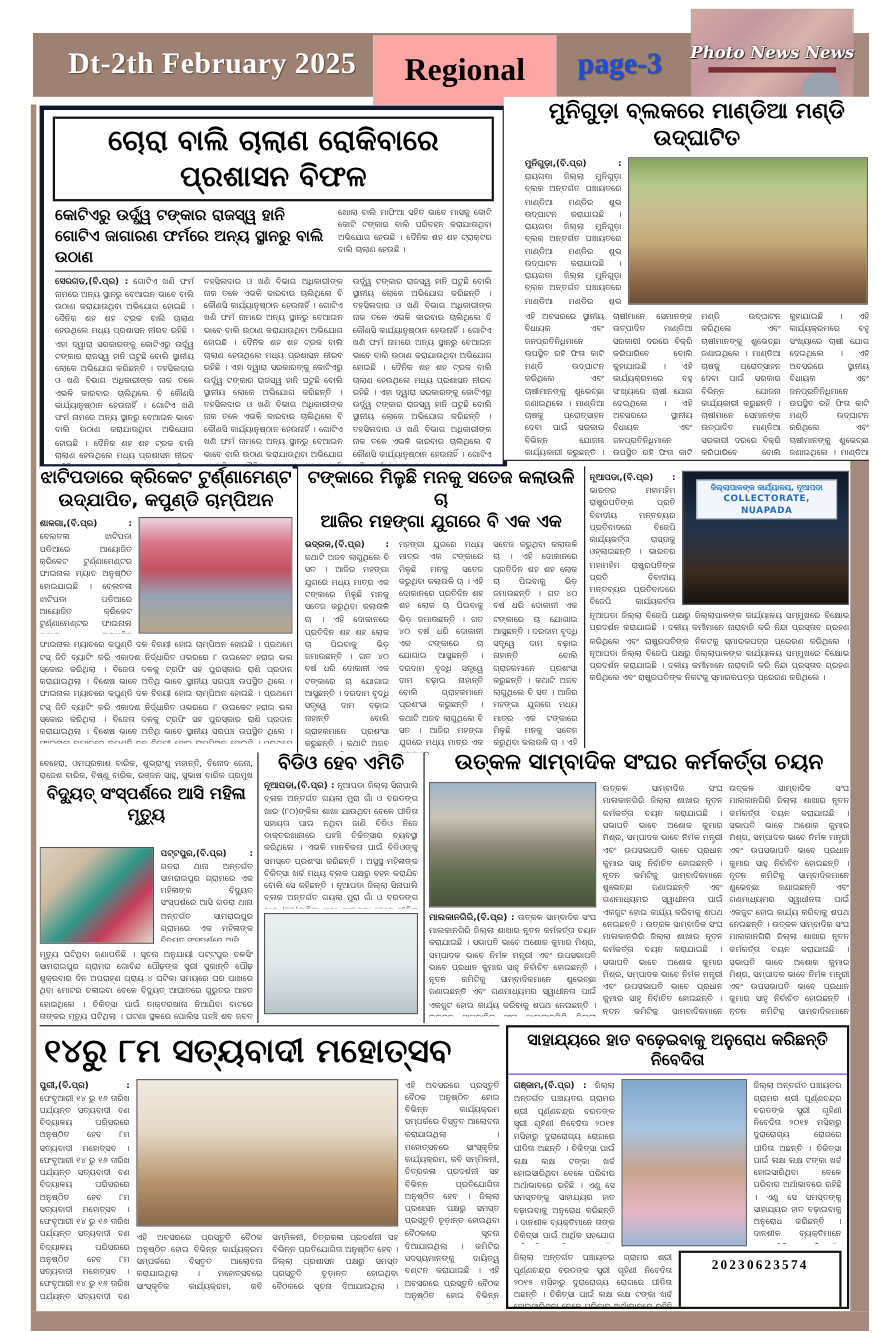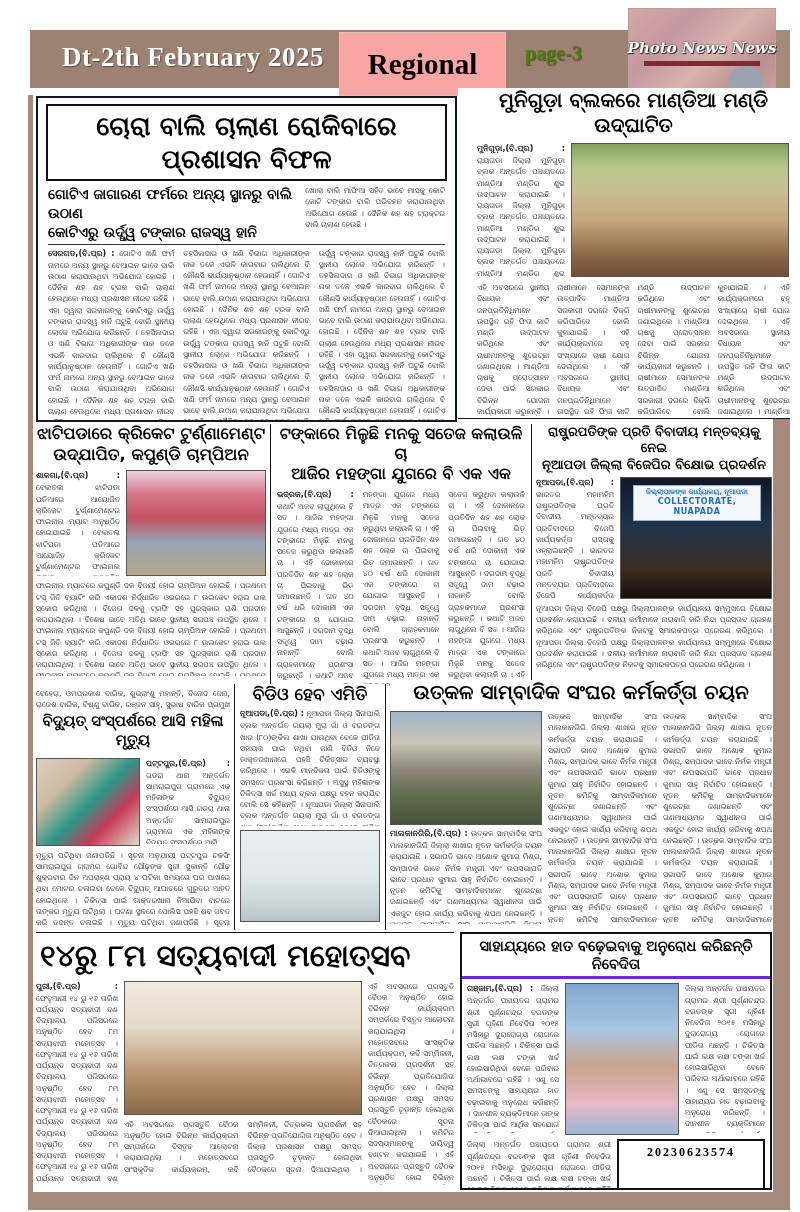--- a/index.html
+++ b/index.html
@@ -8,22 +8,22 @@
   
   .band{position:absolute;left:30px;top:30px;width:743px;height:58px;background:#9d8172;}
   .frame-left{position:absolute;left:28px;top:95px;width:5px;height:1097px;background:#a58a7b;}
   .frame-right{position:absolute;left:773px;top:30px;width:17px;height:1162px;background:#a58a7b;}
   .frame-bottom{position:absolute;left:28px;top:1192px;width:762px;height:18px;background:#a58a7b;}
   .hdr-date{position:absolute;left:62px;top:42px;color:#fff;font-family:"Liberation Serif",serif;
             font-weight:bold;font-size:27px;letter-spacing:.5px;text-shadow:1px 1px 1px #5d4a40;}
   .hdr-section-box{position:absolute;left:340px;top:33px;width:165px;height:62px;background:#fca5a5;
             box-shadow:0 0 0 1px #cfc5bd;display:flex;align-items:center;justify-content:center;}
   .hdr-section-box span{font-family:"Liberation Serif",serif;font-weight:bold;font-size:29px;color:#000;}
-  .hdr-page{position:absolute;left:525px;top:42px;color:#4d7c0f;font-family:"Liberation Serif",serif;
-            font-weight:bold;font-size:20px;text-shadow:1px 1px 1px #5d4a40;}
+  .hdr-page{position:absolute;left:525px;top:42px;color:#1d4ed8;font-family:"Liberation Serif",serif;
+            font-weight:bold;font-size:27px;text-shadow:1px 1px 1px #5d4a40;}
   .logo{position:absolute;left:628px;top:8px;width:146px;height:87px;border:1px solid #b9a396;
         background:
           radial-gradient(circle at 80% 85%, #9aa3ad 0 12%, transparent 13%),
           linear-gradient(135deg,#d3a8a4 0%,#c498a0 30%,#d8b4ac 55%,#b98f93 80%,#caa3a0 100%);
         display:flex;flex-direction:column;align-items:center;justify-content:center;}
   .logo .script{font-family:"DejaVu Serif",serif;font-style:italic;font-weight:bold;font-size:15px;
         color:#fff;text-shadow:0 0 2px #3a2f2c,1px 1px 0 #3a2f2c;white-space:nowrap;}
   .logo .tag{width:80%;height:5px;background:#7d2c33;margin-top:4px;}
   
   .art{position:absolute;overflow:hidden;background:#fff;}
@@ -65,26 +65,26 @@
   <div class="hdr-date">Dt-2th February 2025</div>
   <div class="hdr-section-box">
     <span>Regional</span>
   </div>
   <div class="hdr-page">page-3</div>
   <div class="logo">
     <span class="script">Photo News News</span>
     <span class="tag"></span>
   </div>
 
-  <div class="art" style="left:36px;top:96px;width:417px;height:322px;border:2px solid #0f172a;">
+  <div class="art" style="left:36px;top:96px;width:417px;height:322px;border:4px solid #0f172a;">
     <div class="hl hl-box" style="font-size:26px;">ଚୋରା ବାଲି ଚାଲାଣ ରୋକିବାରେ ପ୍ରଶାସନ ବିଫଳ</div>
     <div class="row" style="margin:4px 10px 2px 10px;">
       <div style="flex:1.8;">
+        <div class="sub">କୋଟିଏରୁ ଉର୍ଦ୍ଧ୍ୱ ଟଙ୍କାର ରାଜସ୍ୱ ହାନି</div>
         <div class="sub">ଗୋଟିଏ ଜାଗାରଣ ଫର୍ମରେ ଅନ୍ୟ ସ୍ଥାନରୁ ବାଲି ଉଠାଣ</div>
-        <div class="sub">କୋଟିଏରୁ ଉର୍ଦ୍ଧ୍ୱ ଟଙ୍କାର ରାଜସ୍ୱ ହାନି</div>
       </div>
       <div class="bt" style="flex:1;height:56px;">ଖୋଲା ବାଲି ମାଫିଆ ସହିତ ଭାବେ ମାସକୁ କୋଟି କୋଟି ଟଙ୍କାର ବାଲି ପରିବହନ କରାଯାଉଥିବା ଅଭିଯୋଗ ହେଉଛି । ଦୈନିକ ଶହ ଶହ ଟ୍ରାକ୍ଟର ବାଲି ଚାଲାଣ ହେଉଛି ।</div>
     </div>
     <div style="border-top:1px solid #333;margin:2px 10px;"></div>
     <div class="bt cols3" style="margin:3px 10px;height:212px;">
       <b class="dl">ସେରଗଡ,(ବି.ପ୍ର) :</b>
       <span>ଗୋଟିଏ ଖଣି ଫର୍ମ ନାମରେ ଅନ୍ୟ ସ୍ଥାନରୁ ବେଆଇନ ଭାବେ ବାଲି ଉଠାଣ କରାଯାଉଥିବା ଅଭିଯୋଗ ହୋଇଛି । ଦୈନିକ ଶହ ଶହ ଟ୍ରକ ବାଲି ଚାଲାଣ ହେଉଥିଲେ ମଧ୍ୟ ପ୍ରଶାସନ ନୀରବ ରହିଛି । ଏହା ଦ୍ୱାରା ସରକାରଙ୍କୁ କୋଟିଏରୁ ଉର୍ଦ୍ଧ୍ୱ ଟଙ୍କାର ରାଜସ୍ୱ ହାନି ଘଟୁଛି ବୋଲି ସ୍ଥାନୀୟ ଲୋକେ ଅଭିଯୋଗ କରିଛନ୍ତି । ତହସିଲଦାର ଓ ଖଣି ବିଭାଗ ଅଧିକାରୀଙ୍କ ନାକ ତଳେ ଏଭଳି କାରବାର ଚାଲିଥିଲେ ବି କୌଣସି କାର୍ଯ୍ୟାନୁଷ୍ଠାନ ହେଉନାହିଁ । ଗୋଟିଏ ଖଣି ଫର୍ମ ନାମରେ ଅନ୍ୟ ସ୍ଥାନରୁ ବେଆଇନ ଭାବେ ବାଲି ଉଠାଣ କରାଯାଉଥିବା ଅଭିଯୋଗ ହୋଇଛି । ଦୈନିକ ଶହ ଶହ ଟ୍ରକ ବାଲି ଚାଲାଣ ହେଉଥିଲେ ମଧ୍ୟ ପ୍ରଶାସନ ନୀରବ ରହିଛି । ଏହା ଦ୍ୱାରା ସରକାରଙ୍କୁ କୋଟିଏରୁ ଉର୍ଦ୍ଧ୍ୱ ଟଙ୍କାର ରାଜସ୍ୱ ହାନି ଘଟୁଛି ବୋଲି ସ୍ଥାନୀୟ ଲୋକେ ଅଭିଯୋଗ କରିଛନ୍ତି । ତହସିଲଦାର ଓ ଖଣି ବିଭାଗ ଅଧିକାରୀଙ୍କ ନାକ ତଳେ ଏଭଳି କାରବାର ଚାଲିଥିଲେ ବି କୌଣସି କାର୍ଯ୍ୟାନୁଷ୍ଠାନ ହେଉନାହିଁ । ଗୋଟିଏ ଖଣି ଫର୍ମ ନାମରେ ଅନ୍ୟ ସ୍ଥାନରୁ ବେଆଇନ ଭାବେ ବାଲି ଉଠାଣ କରାଯାଉଥିବା ଅଭିଯୋଗ ହୋଇଛି । ଦୈନିକ ଶହ ଶହ ଟ୍ରକ ବାଲି ଚାଲାଣ ହେଉଥିଲେ ମଧ୍ୟ ପ୍ରଶାସନ ନୀରବ ରହିଛି । ଏହା ଦ୍ୱାରା ସରକାରଙ୍କୁ କୋଟିଏରୁ ଉର୍ଦ୍ଧ୍ୱ ଟଙ୍କାର ରାଜସ୍ୱ ହାନି ଘଟୁଛି ବୋଲି ସ୍ଥାନୀୟ ଲୋକେ ଅଭିଯୋଗ କରିଛନ୍ତି । ତହସିଲଦାର ଓ ଖଣି ବିଭାଗ ଅଧିକାରୀଙ୍କ ନାକ ତଳେ ଏଭଳି କାରବାର ଚାଲିଥିଲେ ବି କୌଣସି କାର୍ଯ୍ୟାନୁଷ୍ଠାନ ହେଉନାହିଁ । ଗୋଟିଏ ଖଣି ଫର୍ମ ନାମରେ ଅନ୍ୟ ସ୍ଥାନରୁ ବେଆଇନ ଭାବେ ବାଲି ଉଠାଣ କରାଯାଉଥିବା ଅଭିଯୋଗ ହୋଇଛି । ଦୈନିକ ଶହ ଶହ ଟ୍ରକ ବାଲି ଚାଲାଣ ହେଉଥିଲେ ମଧ୍ୟ ପ୍ରଶାସନ ନୀରବ ରହିଛି । ଏହା ଦ୍ୱାରା ସରକାରଙ୍କୁ କୋଟିଏରୁ ଉର୍ଦ୍ଧ୍ୱ ଟଙ୍କାର ରାଜସ୍ୱ ହାନି ଘଟୁଛି ବୋଲି ସ୍ଥାନୀୟ ଲୋକେ ଅଭିଯୋଗ କରିଛନ୍ତି । ତହସିଲଦାର ଓ ଖଣି ବିଭାଗ ଅଧିକାରୀଙ୍କ ନାକ ତଳେ ଏଭଳି କାରବାର ଚାଲିଥିଲେ ବି କୌଣସି କାର୍ଯ୍ୟାନୁଷ୍ଠାନ ହେଉନାହିଁ । ଗୋଟିଏ ଖଣି ଫର୍ମ ନାମରେ ଅନ୍ୟ ସ୍ଥାନରୁ ବେଆଇନ ଭାବେ ବାଲି ଉଠାଣ କରାଯାଉଥିବା ଅଭିଯୋଗ ହୋଇଛି । ଦୈନିକ ଶହ ଶହ ଟ୍ରକ ବାଲି ଚାଲାଣ ହେଉଥିଲେ ମଧ୍ୟ ପ୍ରଶାସନ ନୀରବ ରହିଛି । ଏହା ଦ୍ୱାରା ସରକାରଙ୍କୁ କୋଟିଏରୁ ଉର୍ଦ୍ଧ୍ୱ ଟଙ୍କାର ରାଜସ୍ୱ ହାନି ଘଟୁଛି ବୋଲି ସ୍ଥାନୀୟ ଲୋକେ ଅଭିଯୋଗ କରିଛନ୍ତି । ତହସିଲଦାର ଓ ଖଣି ବିଭାଗ ଅଧିକାରୀଙ୍କ ନାକ ତଳେ ଏଭଳି କାରବାର ଚାଲିଥିଲେ ବି କୌଣସି କାର୍ଯ୍ୟାନୁଷ୍ଠାନ ହେଉନାହିଁ । ଗୋଟିଏ ଖଣି ଫର୍ମ ନାମରେ ଅନ୍ୟ ସ୍ଥାନରୁ ବେଆଇନ ଭାବେ ବାଲି ଉଠାଣ କରାଯାଉଥିବା ଅଭିଯୋଗ ହୋଇଛି । ଦୈନିକ ଶହ ଶହ ଟ୍ରକ ବାଲି ଚାଲାଣ ହେଉଥିଲେ ମଧ୍ୟ ପ୍ରଶାସନ ନୀରବ ରହିଛି । ଏହା ଦ୍ୱାରା ସରକାରଙ୍କୁ କୋଟିଏରୁ ଉର୍ଦ୍ଧ୍ୱ ଟଙ୍କାର ରାଜସ୍ୱ ହାନି ଘଟୁଛି ବୋଲି ସ୍ଥାନୀୟ ଲୋକେ ଅଭିଯୋଗ କରିଛନ୍ତି । ତହସିଲଦାର ଓ ଖଣି ବିଭାଗ ଅଧିକାରୀଙ୍କ ନାକ ତଳେ ଏଭଳି କାରବାର ଚାଲିଥିଲେ ବି କୌଣସି କାର୍ଯ୍ୟାନୁଷ୍ଠାନ ହେଉନାହିଁ ।</span>
     </div>
   </div>
 
@@ -121,45 +121,41 @@
       <div>ଟଙ୍କାରେ ମିଳୁଛି ମନକୁ ସତେଜ କଲାଉଳି ଚା</div>
       <div>ଆଜିର ମହଙ୍ଗା ଯୁଗରେ ବି ଏକ ଏକ</div>
     </div>
     <div class="bt cols3" style="margin-top:5px;height:204px;">
       <b class="dl">ଭଦ୍ରକ,(ବି.ପ୍ର) :</b>
       <span>କଥାଟି ଅଜବ ଲାଗୁଥିଲେ ବି ସତ । ଆଜିର ମହଙ୍ଗା ଯୁଗରେ ମଧ୍ୟ ମାତ୍ର ଏକ ଟଙ୍କାରେ ମିଳୁଛି ମନକୁ ସତେଜ କରୁଥିବା କଲାଉଳି ଚା । ଏହି ଦୋକାନରେ ପ୍ରତିଦିନ ଶହ ଶହ ଲୋକ ଚା ପିଇବାକୁ ଭିଡ଼ ଜମାଉଛନ୍ତି । ଗତ ୪୦ ବର୍ଷ ଧରି ଦୋକାନୀ ଏକ ଟଙ୍କାରେ ଚା ଯୋଗାଇ ଆସୁଛନ୍ତି । ଦରଦାମ ବୃଦ୍ଧି ସତ୍ତ୍ୱେ ଦାମ ବଢ଼ାଇ ନାହାନ୍ତି ବୋଲି ଗ୍ରାହକମାନେ ପ୍ରଶଂସା କରୁଛନ୍ତି । କଥାଟି ଅଜବ ଲାଗୁଥିଲେ ବି ସତ । ଆଜିର ମହଙ୍ଗା ଯୁଗରେ ମଧ୍ୟ ମାତ୍ର ଏକ ଟଙ୍କାରେ ମିଳୁଛି ମନକୁ ସତେଜ କରୁଥିବା କଲାଉଳି ଚା । ଏହି ଦୋକାନରେ ପ୍ରତିଦିନ ଶହ ଶହ ଲୋକ ଚା ପିଇବାକୁ ଭିଡ଼ ଜମାଉଛନ୍ତି । ଗତ ୪୦ ବର୍ଷ ଧରି ଦୋକାନୀ ଏକ ଟଙ୍କାରେ ଚା ଯୋଗାଇ ଆସୁଛନ୍ତି । ଦରଦାମ ବୃଦ୍ଧି ସତ୍ତ୍ୱେ ଦାମ ବଢ଼ାଇ ନାହାନ୍ତି ବୋଲି ଗ୍ରାହକମାନେ ପ୍ରଶଂସା କରୁଛନ୍ତି । କଥାଟି ଅଜବ ଲାଗୁଥିଲେ ବି ସତ । ଆଜିର ମହଙ୍ଗା ଯୁଗରେ ମଧ୍ୟ ମାତ୍ର ଏକ ଟଙ୍କାରେ ମିଳୁଛି ମନକୁ ସତେଜ କରୁଥିବା କଲାଉଳି ଚା । ଏହି ଦୋକାନରେ ପ୍ରତିଦିନ ଶହ ଶହ ଲୋକ ଚା ପିଇବାକୁ ଭିଡ଼ ଜମାଉଛନ୍ତି । ଗତ ୪୦ ବର୍ଷ ଧରି ଦୋକାନୀ ଏକ ଟଙ୍କାରେ ଚା ଯୋଗାଇ ଆସୁଛନ୍ତି । ଦରଦାମ ବୃଦ୍ଧି ସତ୍ତ୍ୱେ ଦାମ ବଢ଼ାଇ ନାହାନ୍ତି ବୋଲି ଗ୍ରାହକମାନେ ପ୍ରଶଂସା କରୁଛନ୍ତି । କଥାଟି ଅଜବ ଲାଗୁଥିଲେ ବି ସତ । ଆଜିର ମହଙ୍ଗା ଯୁଗରେ ମଧ୍ୟ ମାତ୍ର ଏକ ଟଙ୍କାରେ ମିଳୁଛି ମନକୁ ସତେଜ କରୁଥିବା କଲାଉଳି ଚା । ଏହି ଦୋକାନରେ ପ୍ରତିଦିନ ଶହ ଶହ ଲୋକ ଚା ପିଇବାକୁ ଭିଡ଼ ଜମାଉଛନ୍ତି । ଗତ ୪୦ ବର୍ଷ ଧରି ଦୋକାନୀ ଏକ ଟଙ୍କାରେ ଚା ଯୋଗାଇ ଆସୁଛନ୍ତି । ଦରଦାମ ବୃଦ୍ଧି ସତ୍ତ୍ୱେ ଦାମ ବଢ଼ାଇ ନାହାନ୍ତି ବୋଲି ଗ୍ରାହକମାନେ ପ୍ରଶଂସା କରୁଛନ୍ତି । କଥାଟି ଅଜବ ଲାଗୁଥିଲେ ବି ସତ । ଆଜିର ମହଙ୍ଗା ଯୁଗରେ ମଧ୍ୟ ମାତ୍ର ଏକ ଟଙ୍କାରେ ମିଳୁଛି ମନକୁ ସତେଜ କରୁଥିବା କଲାଉଳି ଚା । ଏହି ଦୋକାନରେ ପ୍ରତିଦିନ ଶହ ଶହ ଲୋକ ଚା ପିଇବାକୁ ଭିଡ଼ ଜମାଉଛନ୍ତି । ଗତ ୪୦ ବର୍ଷ ଧରି ଦୋକାନୀ ଏକ ଟଙ୍କାରେ ଚା ଯୋଗାଇ ଆସୁଛନ୍ତି । ଦରଦାମ ବୃଦ୍ଧି ସତ୍ତ୍ୱେ ଦାମ ବଢ଼ାଇ ନାହାନ୍ତି ବୋଲି ଗ୍ରାହକମାନେ ପ୍ରଶଂସା କରୁଛନ୍ତି । କଥାଟି ଅଜବ ଲାଗୁଥିଲେ ବି ସତ । ଆଜିର ମହଙ୍ଗା ଯୁଗରେ ମଧ୍ୟ ମାତ୍ର ଏକ ଟଙ୍କାରେ ମିଳୁଛି ମନକୁ ସତେଜ କରୁଥିବା କଲାଉଳି ଚା । ଏହି ଦୋକାନରେ ପ୍ରତିଦିନ ଶହ ଶହ ଲୋକ ଚା ପିଇବାକୁ ଭିଡ଼ ଜମାଉଛନ୍ତି । ଗତ ୪୦ ବର୍ଷ ଧରି ଦୋକାନୀ ଏକ ଟଙ୍କାରେ ଚା ଯୋଗାଇ ଆସୁଛନ୍ତି । ଦରଦାମ ବୃଦ୍ଧି ସତ୍ତ୍ୱେ ଦାମ ବଢ଼ାଇ ନାହାନ୍ତି ବୋଲି ଗ୍ରାହକମାନେ ପ୍ରଶଂସା କରୁଛନ୍ତି ।</span>
     </div>
   </div>
 
   <div class="art" style="left:536px;top:424px;width:236px;height:262px;">
-    <div class="hl" style="font-size:13px;">
-      <div>ରାଷ୍ଟ୍ରପତିଙ୍କ ପ୍ରତି ବିବାଦୀୟ ମନ୍ତବ୍ୟକୁ ନେଇ</div>
-      <div>ନୂଆପଡା ଜିଲ୍ଲା ବିଜେପିର ବିକ୍ଷୋଭ ପ୍ରଦର୍ଶନ</div>
-    </div>
     <div class="row" style="margin-top:4px;">
       <div class="bt" style="width:78px;height:122px;">
         <b class="dl">ନୂଆପଡା,(ବି.ପ୍ର) :</b>
         <span>ଭାରତର ମହାମହିମ ରାଷ୍ଟ୍ରପତିଙ୍କ ପ୍ରତି ବିବାଦୀୟ ମନ୍ତବ୍ୟର ପ୍ରତିବାଦରେ ବିଜେପି କାର୍ଯ୍ୟକର୍ତ୍ତା ରାସ୍ତାକୁ ଓହ୍ଲାଇଛନ୍ତି । ଭାରତର ମହାମହିମ ରାଷ୍ଟ୍ରପତିଙ୍କ ପ୍ରତି ବିବାଦୀୟ ମନ୍ତବ୍ୟର ପ୍ରତିବାଦରେ ବିଜେପି କାର୍ଯ୍ୟକର୍ତ୍ତା ରାସ୍ତାକୁ ଓହ୍ଲାଇଛନ୍ତି । ଭାରତର ମହାମହିମ ରାଷ୍ଟ୍ରପତିଙ୍କ ପ୍ରତି ବିବାଦୀୟ ମନ୍ତବ୍ୟର ପ୍ରତିବାଦରେ ବିଜେପି କାର୍ଯ୍ୟକର୍ତ୍ତା ରାସ୍ତାକୁ ଓହ୍ଲାଇଛନ୍ତି ।</span>
       </div>
       <div class="ph ph-coll" style="width:150px;height:120px;">
         <div class="sign">
           <div class="s1">ଜିଲ୍ଲାପାଳଙ୍କ କାର୍ଯ୍ୟାଳୟ, ନୂଆପଡା</div>
           <div class="s2">COLLECTORATE, NUAPADA</div>
         </div>
       </div>
     </div>
     <div class="bt" style="margin-top:4px;height:72px;">
       <span>ନୂଆପଡା ଜିଲ୍ଲା ବିଜେପି ପକ୍ଷରୁ ଜିଲ୍ଲାପାଳଙ୍କ କାର୍ଯ୍ୟାଳୟ ସମ୍ମୁଖରେ ବିକ୍ଷୋଭ ପ୍ରଦର୍ଶନ କରାଯାଇଛି । ଦଳୀୟ କର୍ମୀମାନେ ନାରାବାଜି କରି ନିନ୍ଦା ପ୍ରସ୍ତାବ ଗ୍ରହଣ କରିଥିଲେ ଏବଂ ରାଷ୍ଟ୍ରପତିଙ୍କ ନିକଟକୁ ସ୍ମାରକପତ୍ର ପ୍ରେରଣ କରିଥିଲେ । ନୂଆପଡା ଜିଲ୍ଲା ବିଜେପି ପକ୍ଷରୁ ଜିଲ୍ଲାପାଳଙ୍କ କାର୍ଯ୍ୟାଳୟ ସମ୍ମୁଖରେ ବିକ୍ଷୋଭ ପ୍ରଦର୍ଶନ କରାଯାଇଛି । ଦଳୀୟ କର୍ମୀମାନେ ନାରାବାଜି କରି ନିନ୍ଦା ପ୍ରସ୍ତାବ ଗ୍ରହଣ କରିଥିଲେ ଏବଂ ରାଷ୍ଟ୍ରପତିଙ୍କ ନିକଟକୁ ସ୍ମାରକପତ୍ର ପ୍ରେରଣ କରିଥିଲେ ।</span>
     </div>
   </div>
 
   <div class="art" style="left:36px;top:688px;width:194px;height:240px;">
     <div class="bt" style="height:22px;">ବେହେରା, ଓମପ୍ରକାଶ ବାରିକ, ଶୁଭ୍ରାଂଶୁ ମହାନ୍ତି, ବିନୋଦ ଜେନା, ରାଜେଶ ବାରିକ, ବିଷ୍ଣୁ ବାରିକ, ରଞ୍ଜନ ସାହୁ, ସୁଭାଷ ବାରିକ ପ୍ରମୁଖ ଖେଳ ପରିଚାଳନା କରିଥିଲେ ।</div>
     <div class="hl" style="font-size:15px;margin-top:2px;">ବିଦ୍ୟୁତ୍ ସଂସ୍ପର୍ଶରେ ଆସି ମହିଳା ମୃତ୍ୟୁ</div>
-    <div class="row" style="margin-top:8px;">
+    <div class="row" style="margin-top:20px;">
       <div class="ph ph-hosp" style="width:102px;height:86px;"></div>
       <div class="bt" style="flex:1;height:86px;">
         <b class="dl">ପଟ୍ଟପୁର,(ବି.ପ୍ର) :</b>
         <span>ଗଡରା ଥାନା ଅନ୍ତର୍ଗତ ସାମରାଇପୁର ଗ୍ରାମରେ ଏକ ମହିଳାଙ୍କ ବିଦ୍ୟୁତ୍ ସଂସ୍ପର୍ଶରେ ଆସି ଗଡରା ଥାନା ଅନ୍ତର୍ଗତ ସାମରାଇପୁର ଗ୍ରାମରେ ଏକ ମହିଳାଙ୍କ ବିଦ୍ୟୁତ୍ ସଂସ୍ପର୍ଶରେ ଆସି</span>
       </div>
     </div>
     <div class="bt" style="margin-top:4px;height:98px;">
       <span>ମୃତ୍ୟୁ ଘଟିଥିବା ଜଣାପଡିଛି । ସୂଚନା ଅନୁଯାୟୀ ପଟ୍ଟପୁର ଚଳସିଂ ସାମରାଇପୁର ଗ୍ରାମର ଗୋବିନ୍ଦ ପୌଢ଼ଙ୍କ ସ୍ତ୍ରୀ ସୁକାନ୍ତି ପୌଢ଼ ଶୁକ୍ରବାର ଦିନ ଅପରାହ୍ଣ ପ୍ରାୟ ୪ ଘଟିକା ସମୟରେ ଘର ପାଖରେ ଥିବା ମୋଟର ଚଳାଇବା ବେଳେ ବିଦ୍ୟୁତ୍ ଆଘାତରେ ଗୁରୁତର ଆହତ ହୋଇଥିଲେ । ଚିକିତ୍ସା ପାଇଁ ଡାକ୍ତରଖାନା ନିଆଯିବା ବାଟରେ ତାଙ୍କର ମୃତ୍ୟୁ ଘଟିଥିଲା । ଘଟଣା ସ୍ଥଳରେ ପୋଲିସ ପହଞ୍ଚି ଶବ ଜବତ କରି ତଦନ୍ତ ଚଳାଇଛି । ମୃତ୍ୟୁ ଘଟିଥିବା ଜଣାପଡିଛି । ସୂଚନା ଅନୁଯାୟୀ ପଟ୍ଟପୁର ଚଳସିଂ ସାମରାଇପୁର ଗ୍ରାମର ଗୋବିନ୍ଦ ପୌଢ଼ଙ୍କ ସ୍ତ୍ରୀ ସୁକାନ୍ତି ପୌଢ଼ ଶୁକ୍ରବାର ଦିନ ଅପରାହ୍ଣ ପ୍ରାୟ ୪ ଘଟିକା ସମୟରେ ଘର ପାଖରେ ଥିବା ମୋଟର ଚଳାଇବା ବେଳେ ବିଦ୍ୟୁତ୍ ଆଘାତରେ ଗୁରୁତର ଆହତ ହୋଇଥିଲେ । ଚିକିତ୍ସା ପାଇଁ ଡାକ୍ତରଖାନା ନିଆଯିବା ବାଟରେ ତାଙ୍କର ମୃତ୍ୟୁ ଘଟିଥିଲା । ଘଟଣା ସ୍ଥଳରେ ପୋଲିସ ପହଞ୍ଚି ଶବ ଜବତ କରି ତଦନ୍ତ ଚଳାଇଛି ।</span>
     </div>
   </div>
@@ -205,21 +201,21 @@
           <span>ଏହି ଅବସରରେ ପ୍ରସ୍ତୁତି ବୈଠକ ଅନୁଷ୍ଠିତ ହୋଇ ବିଭିନ୍ନ କାର୍ଯ୍ୟକ୍ରମ ସମ୍ପର୍କରେ ବିସ୍ତୃତ ଆଲୋଚନା କରାଯାଇଥିଲା । ମହୋତ୍ସବରେ ସାଂସ୍କୃତିକ କାର୍ଯ୍ୟକ୍ରମ, କବି ସମ୍ମିଳନୀ, ଚିତ୍ରକଳା ପ୍ରଦର୍ଶନୀ ସହ ବିଭିନ୍ନ ପ୍ରତିଯୋଗିତା ଅନୁଷ୍ଠିତ ହେବ । ଜିଲ୍ଲା ପ୍ରଶାସନ ପକ୍ଷରୁ ସମସ୍ତ ପ୍ରସ୍ତୁତି ଚୂଡ଼ାନ୍ତ ହୋଇଥିବା ବୈଠକରେ ସୂଚନା ଦିଆଯାଇଥିଲା । କମିଟିର ସଦସ୍ୟମାନଙ୍କୁ ଦାୟିତ୍ୱ ବଣ୍ଟନ କରାଯାଇଛି । ଏହି ଅବସରରେ ପ୍ରସ୍ତୁତି ବୈଠକ ଅନୁଷ୍ଠିତ ହୋଇ ବିଭିନ୍ନ କାର୍ଯ୍ୟକ୍ରମ ସମ୍ପର୍କରେ ବିସ୍ତୃତ ଆଲୋଚନା କରାଯାଇଥିଲା । ମହୋତ୍ସବରେ ସାଂସ୍କୃତିକ କାର୍ଯ୍ୟକ୍ରମ, କବି ସମ୍ମିଳନୀ, ଚିତ୍ରକଳା ପ୍ରଦର୍ଶନୀ ସହ ବିଭିନ୍ନ ପ୍ରତିଯୋଗିତା ଅନୁଷ୍ଠିତ ହେବ । ଜିଲ୍ଲା ପ୍ରଶାସନ ପକ୍ଷରୁ ସମସ୍ତ ପ୍ରସ୍ତୁତି ଚୂଡ଼ାନ୍ତ ହୋଇଥିବା ବୈଠକରେ ସୂଚନା ଦିଆଯାଇଥିଲା । କମିଟିର ସଦସ୍ୟମାନଙ୍କୁ ଦାୟିତ୍ୱ ବଣ୍ଟନ କରାଯାଇଛି ।</span>
         </div>
       </div>
       <div class="bt" style="flex:1;height:204px;">
         <span>ଏହି ଅବସରରେ ପ୍ରସ୍ତୁତି ବୈଠକ ଅନୁଷ୍ଠିତ ହୋଇ ବିଭିନ୍ନ କାର୍ଯ୍ୟକ୍ରମ ସମ୍ପର୍କରେ ବିସ୍ତୃତ ଆଲୋଚନା କରାଯାଇଥିଲା । ମହୋତ୍ସବରେ ସାଂସ୍କୃତିକ କାର୍ଯ୍ୟକ୍ରମ, କବି ସମ୍ମିଳନୀ, ଚିତ୍ରକଳା ପ୍ରଦର୍ଶନୀ ସହ ବିଭିନ୍ନ ପ୍ରତିଯୋଗିତା ଅନୁଷ୍ଠିତ ହେବ । ଜିଲ୍ଲା ପ୍ରଶାସନ ପକ୍ଷରୁ ସମସ୍ତ ପ୍ରସ୍ତୁତି ଚୂଡ଼ାନ୍ତ ହୋଇଥିବା ବୈଠକରେ ସୂଚନା ଦିଆଯାଇଥିଲା । କମିଟିର ସଦସ୍ୟମାନଙ୍କୁ ଦାୟିତ୍ୱ ବଣ୍ଟନ କରାଯାଇଛି । ଏହି ଅବସରରେ ପ୍ରସ୍ତୁତି ବୈଠକ ଅନୁଷ୍ଠିତ ହୋଇ ବିଭିନ୍ନ କାର୍ଯ୍ୟକ୍ରମ ସମ୍ପର୍କରେ ବିସ୍ତୃତ ଆଲୋଚନା କରାଯାଇଥିଲା । ମହୋତ୍ସବରେ ସାଂସ୍କୃତିକ କାର୍ଯ୍ୟକ୍ରମ, କବି ସମ୍ମିଳନୀ, ଚିତ୍ରକଳା ପ୍ରଦର୍ଶନୀ ସହ ବିଭିନ୍ନ ପ୍ରତିଯୋଗିତା ଅନୁଷ୍ଠିତ ହେବ । ଜିଲ୍ଲା ପ୍ରଶାସନ ପକ୍ଷରୁ ସମସ୍ତ ପ୍ରସ୍ତୁତି ଚୂଡ଼ାନ୍ତ ହୋଇଥିବା ବୈଠକରେ ସୂଚନା ଦିଆଯାଇଥିଲା । କମିଟିର ସଦସ୍ୟମାନଙ୍କୁ ଦାୟିତ୍ୱ ବଣ୍ଟନ କରାଯାଇଛି ।</span>
       </div>
     </div>
   </div>
 
   <div class="art" style="left:460px;top:932px;width:312px;height:258px;border:2px solid #111;box-sizing:border-box;">
-    <div class="hl" style="font-size:14.5px;border-bottom:3px solid #6d28d9;padding:3px 2px;">ସାହାଯ୍ୟରେ ହାତ ବଢ଼େଇବାକୁ ଅନୁରୋଧ କରିଛନ୍ତି ନିବେଦିତା</div>
+    <div class="hl" style="font-size:14.5px;border-bottom:1px solid #6d28d9;padding:3px 2px;">ସାହାଯ୍ୟରେ ହାତ ବଢ଼େଇବାକୁ ଅନୁରୋଧ କରିଛନ୍ତି ନିବେଦିତା</div>
     <div class="row" style="margin:4px 5px 0 5px;">
       <div class="bt" style="width:92px;height:150px;">
         <b class="dl">ଗଞ୍ଜାମ,(ବି.ପ୍ର) :</b>
         <span>ଜିଲ୍ଲା ଅନ୍ତର୍ଗତ ପଞ୍ଚାୟତର ଗ୍ରାମର ଶ୍ରୀ ପୂର୍ଣ୍ଣଚନ୍ଦ୍ର ବରଡଙ୍କ ସ୍ତ୍ରୀ ଗୃହିଣୀ ନିବେଦିତା ୨୦୧୫ ମସିହାରୁ ଦୁରାରୋଗ୍ୟ ରୋଗରେ ପୀଡିତା ଅଛନ୍ତି । ଚିକିତ୍ସା ପାଇଁ ଲକ୍ଷ ଲକ୍ଷ ଟଙ୍କା ଖର୍ଚ୍ଚ ହୋଇସାରିଥିବା ବେଳେ ପରିବାର ଅର୍ଥାଭାବରେ ରହିଛି । ଏଣୁ ସେ ସମସ୍ତଙ୍କୁ ସାହାଯ୍ୟର ହାତ ବଢ଼ାଇବାକୁ ଅନୁରୋଧ କରିଛନ୍ତି । ଦାନଶୀଳ ବ୍ୟକ୍ତିମାନେ ତାଙ୍କ ଚିକିତ୍ସା ପାଇଁ ଆର୍ଥିକ ସହଯୋଗ କରିପାରିବେ । ଜିଲ୍ଲା ଅନ୍ତର୍ଗତ ପଞ୍ଚାୟତର ଗ୍ରାମର ଶ୍ରୀ ପୂର୍ଣ୍ଣଚନ୍ଦ୍ର ବରଡଙ୍କ ସ୍ତ୍ରୀ ଗୃହିଣୀ ନିବେଦିତା ୨୦୧୫ ମସିହାରୁ ଦୁରାରୋଗ୍ୟ ରୋଗରେ ପୀଡିତା ଅଛନ୍ତି । ଚିକିତ୍ସା ପାଇଁ ଲକ୍ଷ ଲକ୍ଷ ଟଙ୍କା ଖର୍ଚ୍ଚ ହୋଇସାରିଥିବା ବେଳେ ପରିବାର ଅର୍ଥାଭାବରେ ରହିଛି । ଏଣୁ ସେ ସମସ୍ତଙ୍କୁ ସାହାଯ୍ୟର ହାତ ବଢ଼ାଇବାକୁ ଅନୁରୋଧ କରିଛନ୍ତି । ଦାନଶୀଳ ବ୍ୟକ୍ତିମାନେ ତାଙ୍କ ଚିକିତ୍ସା ପାଇଁ ଆର୍ଥିକ ସହଯୋଗ କରିପାରିବେ ।</span>
       </div>
       <div class="ph ph-port" style="width:112px;height:150px;"></div>
       <div class="bt" style="flex:1;height:150px;">
         <span>ଜିଲ୍ଲା ଅନ୍ତର୍ଗତ ପଞ୍ଚାୟତର ଗ୍ରାମର ଶ୍ରୀ ପୂର୍ଣ୍ଣଚନ୍ଦ୍ର ବରଡଙ୍କ ସ୍ତ୍ରୀ ଗୃହିଣୀ ନିବେଦିତା ୨୦୧୫ ମସିହାରୁ ଦୁରାରୋଗ୍ୟ ରୋଗରେ ପୀଡିତା ଅଛନ୍ତି । ଚିକିତ୍ସା ପାଇଁ ଲକ୍ଷ ଲକ୍ଷ ଟଙ୍କା ଖର୍ଚ୍ଚ ହୋଇସାରିଥିବା ବେଳେ ପରିବାର ଅର୍ଥାଭାବରେ ରହିଛି । ଏଣୁ ସେ ସମସ୍ତଙ୍କୁ ସାହାଯ୍ୟର ହାତ ବଢ଼ାଇବାକୁ ଅନୁରୋଧ କରିଛନ୍ତି । ଦାନଶୀଳ ବ୍ୟକ୍ତିମାନେ ତାଙ୍କ ଚିକିତ୍ସା ପାଇଁ ଆର୍ଥିକ ସହଯୋଗ କରିପାରିବେ । ଜିଲ୍ଲା ଅନ୍ତର୍ଗତ ପଞ୍ଚାୟତର ଗ୍ରାମର ଶ୍ରୀ ପୂର୍ଣ୍ଣଚନ୍ଦ୍ର ବରଡଙ୍କ ସ୍ତ୍ରୀ ଗୃହିଣୀ ନିବେଦିତା ୨୦୧୫ ମସିହାରୁ ଦୁରାରୋଗ୍ୟ ରୋଗରେ ପୀଡିତା ଅଛନ୍ତି । ଚିକିତ୍ସା ପାଇଁ ଲକ୍ଷ ଲକ୍ଷ ଟଙ୍କା ଖର୍ଚ୍ଚ ହୋଇସାରିଥିବା ବେଳେ ପରିବାର ଅର୍ଥାଭାବରେ ରହିଛି । ଏଣୁ ସେ ସମସ୍ତଙ୍କୁ ସାହାଯ୍ୟର ହାତ ବଢ଼ାଇବାକୁ ଅନୁରୋଧ କରିଛନ୍ତି । ଦାନଶୀଳ ବ୍ୟକ୍ତିମାନେ ତାଙ୍କ ଚିକିତ୍ସା ପାଇଁ ଆର୍ଥିକ ସହଯୋଗ କରିପାରିବେ ।</span>
       </div>
     </div>

